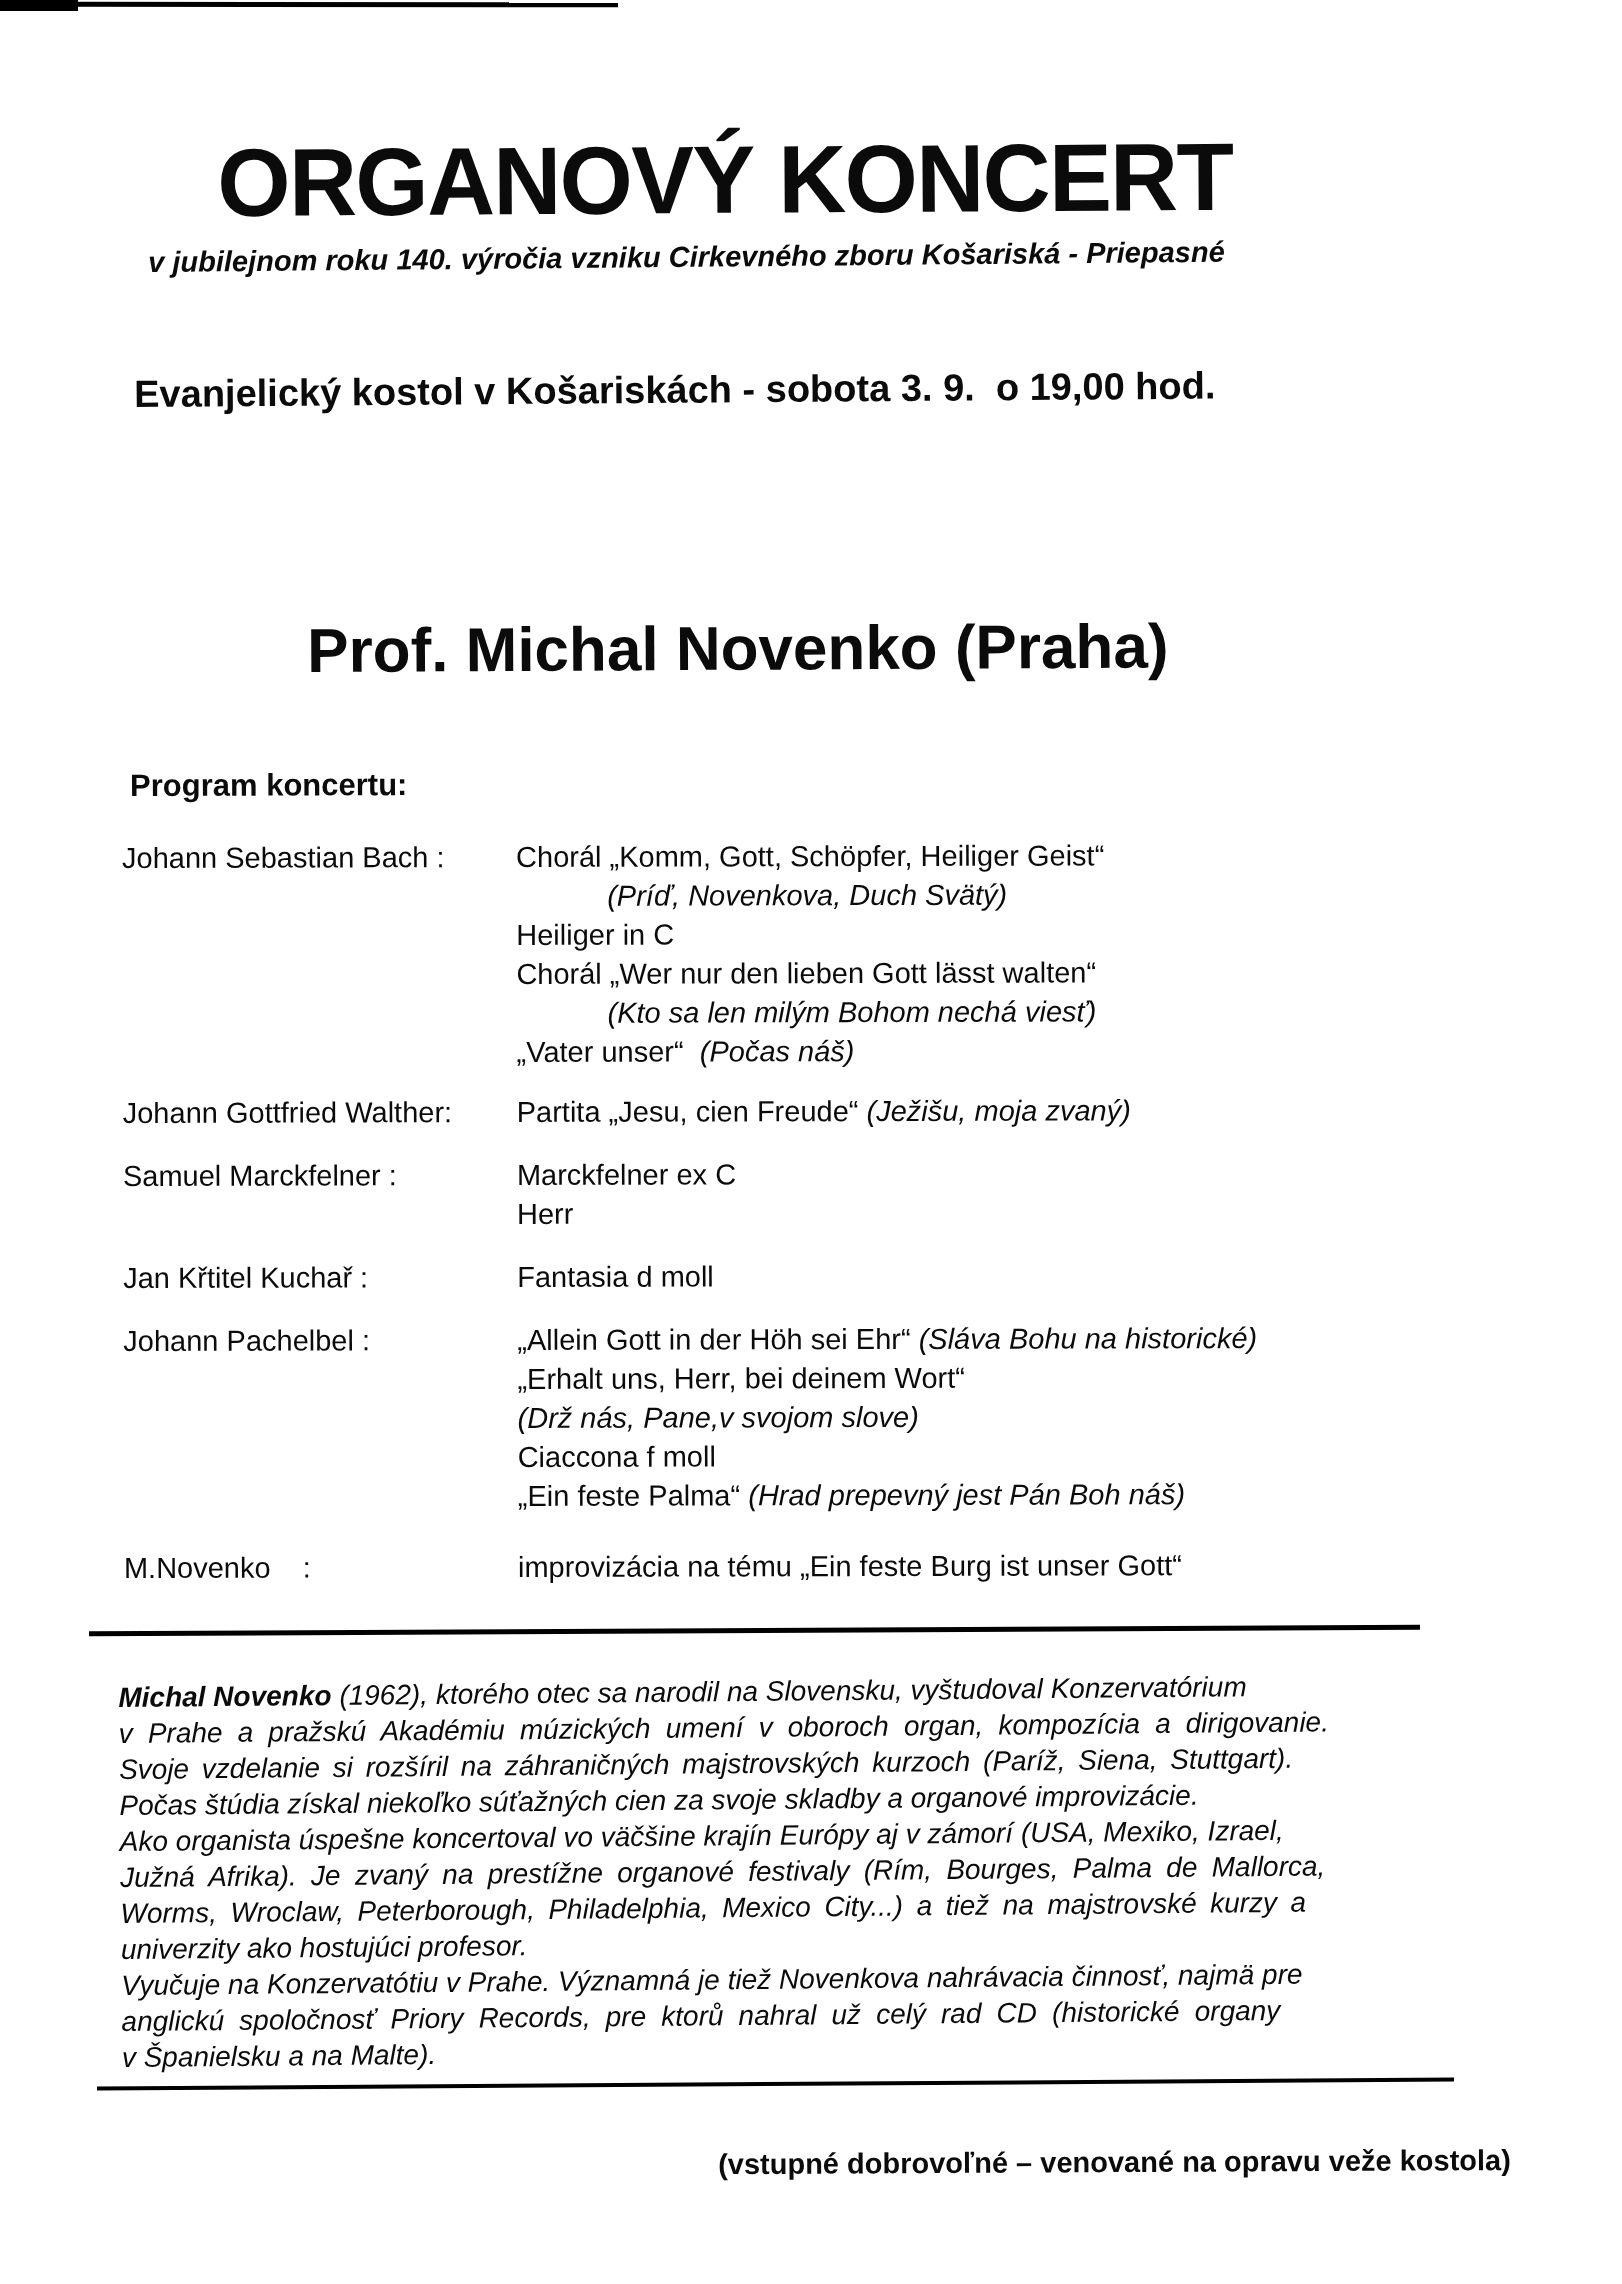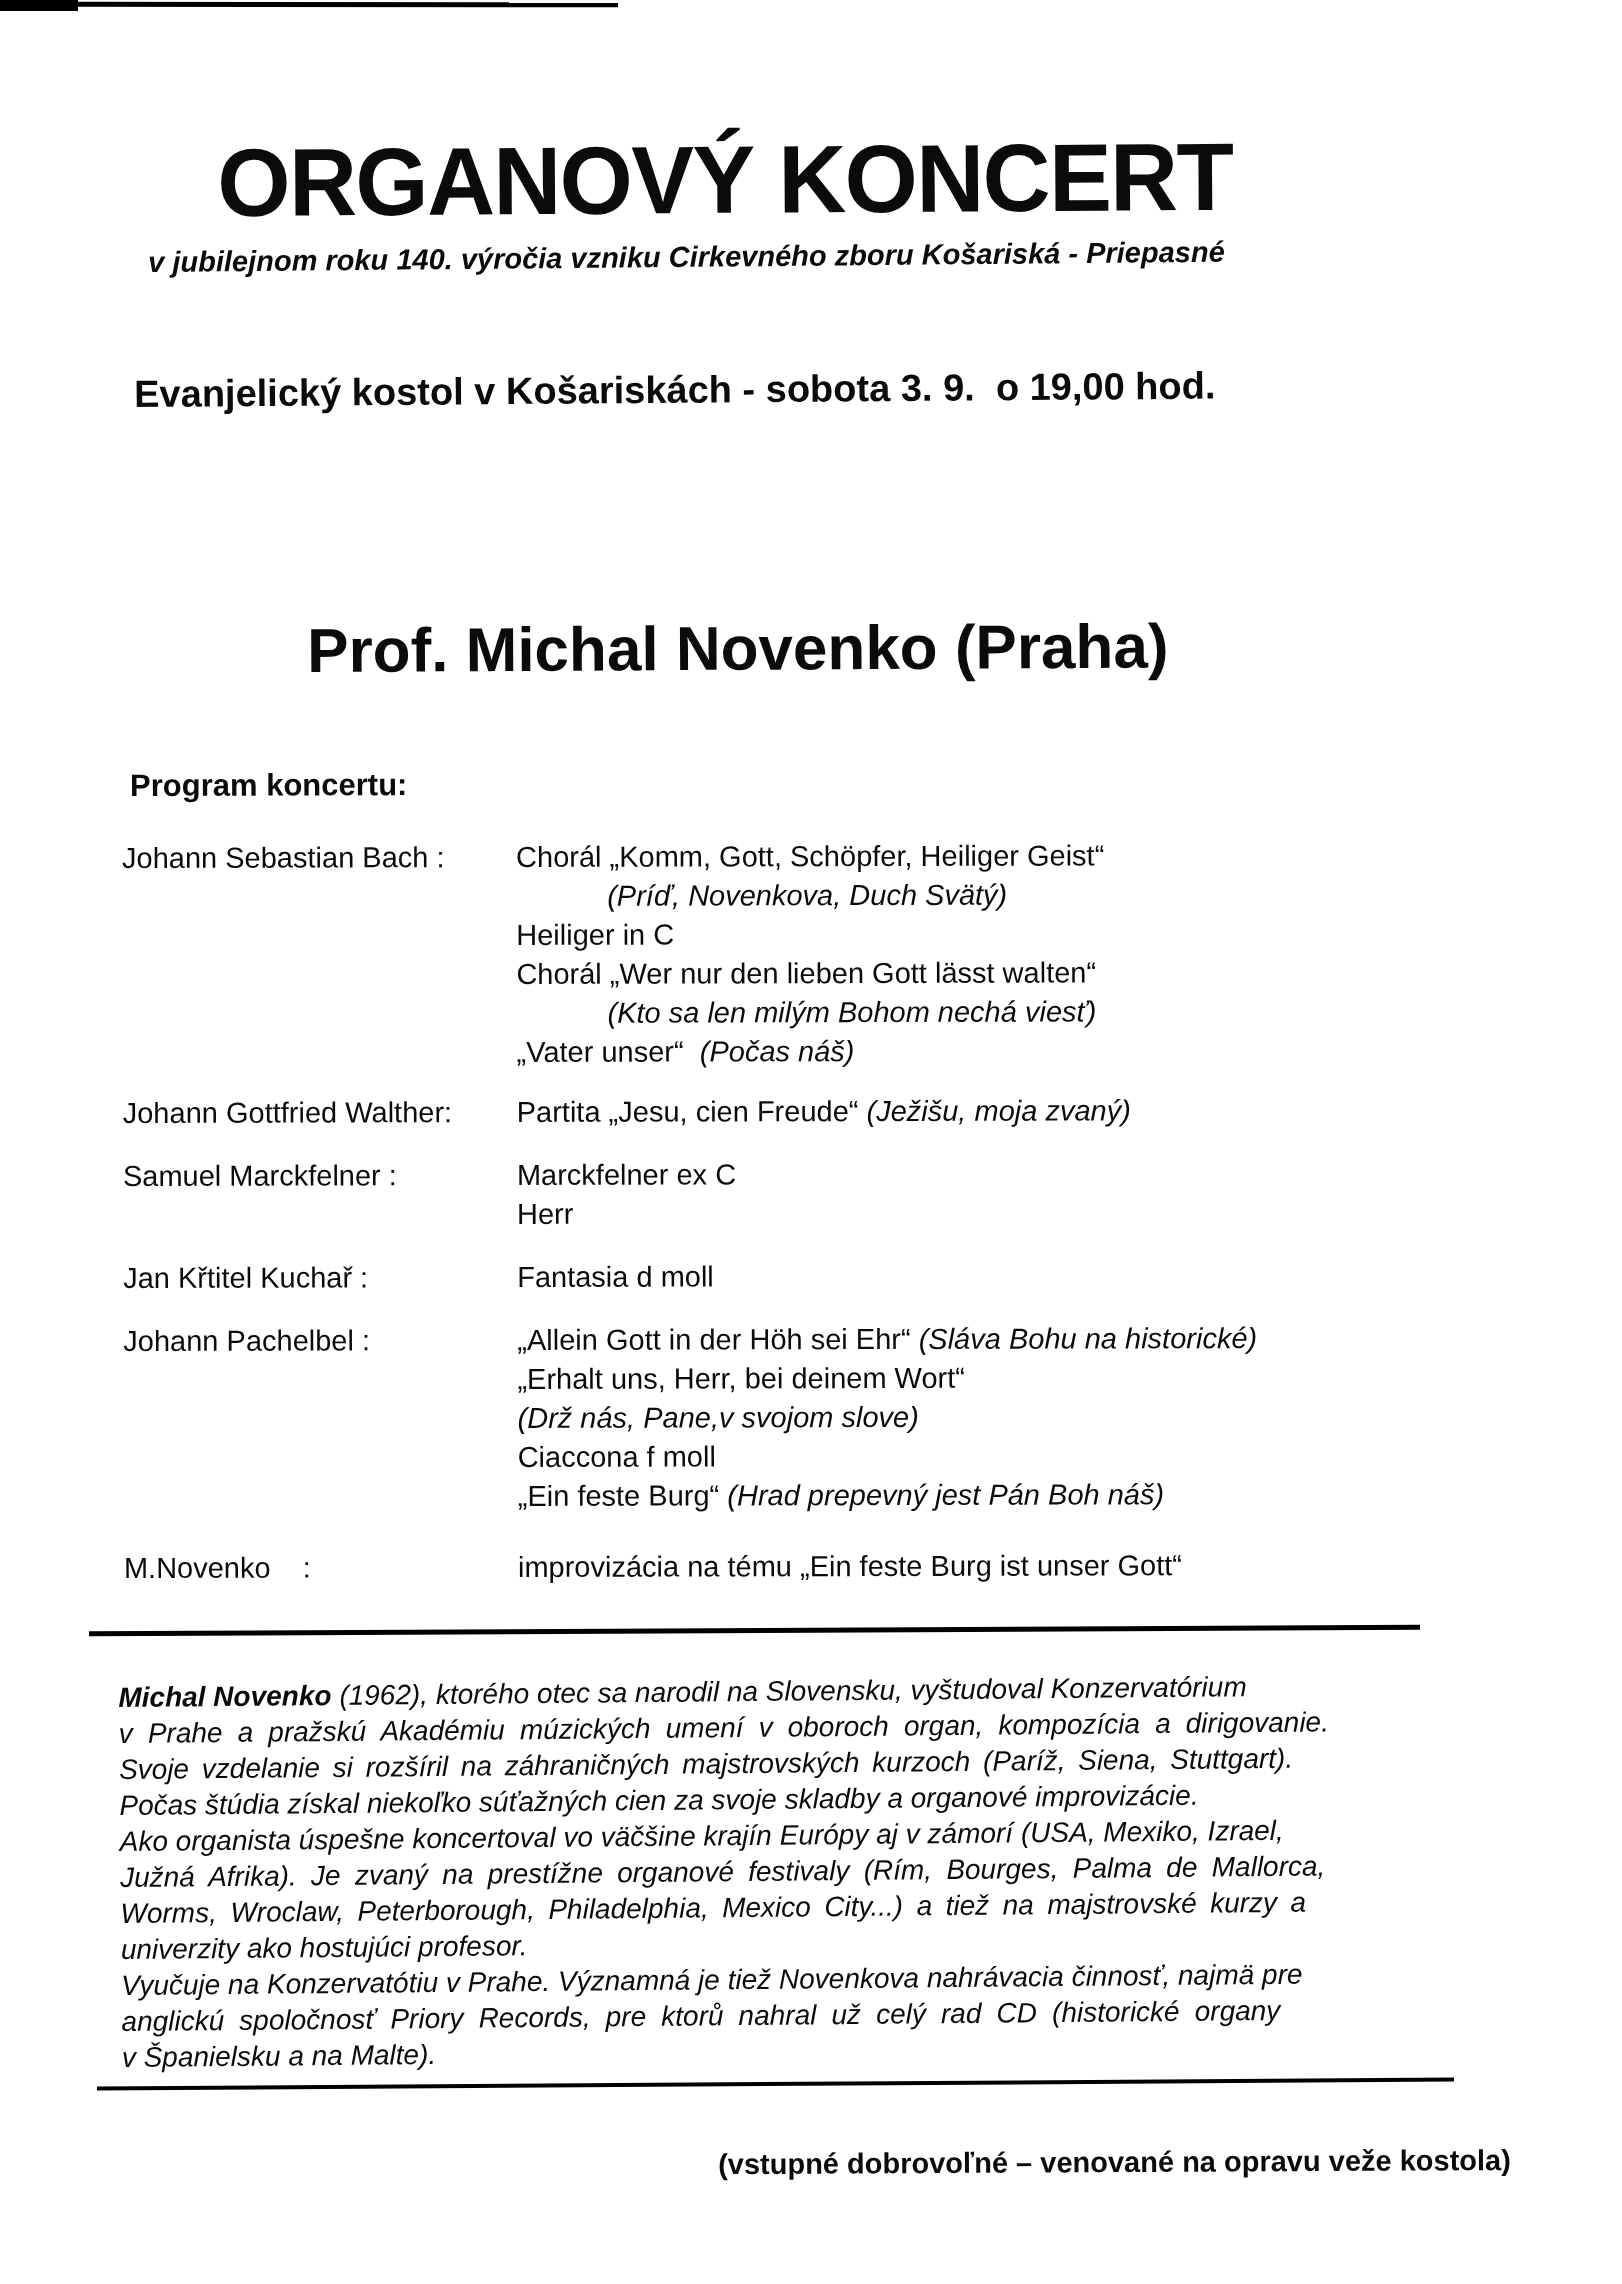--- a/index.html
+++ b/index.html
@@ -133,21 +133,21 @@
           <div class="prog-line"><span>Fantasia d moll</span></div>
         </div>
       </div>
       <div class="prog-row">
         <div class="prog-composer">Johann Pachelbel :</div>
         <div class="prog-pieces">
           <div class="prog-line"><span>„Allein Gott in der Höh sei Ehr“ </span><span class="it">(Sláva Bohu na historické)</span></div>
           <div class="prog-line"><span>„Erhalt uns, Herr, bei deinem Wort“</span></div>
           <div class="prog-line"><span class="it">(Drž nás, Pane,v svojom slove)</span></div>
           <div class="prog-line"><span>Ciaccona f moll</span></div>
-          <div class="prog-line"><span>„Ein feste Burg“ </span><span class="it">(Hrad prepevný jest Pán Boh náš)</span></div>
+          <div class="prog-line"><span>„Ein feste Palma“ </span><span class="it">(Hrad prepevný jest Pán Boh náš)</span></div>
         </div>
       </div>
       <div class="prog-row">
         <div class="prog-composer">M.Novenko&nbsp;&nbsp;&nbsp;&nbsp;:</div>
         <div class="prog-pieces">
           <div class="prog-line"><span>improvizácia na tému „Ein feste Burg ist unser Gott“</span></div>
         </div>
       </div>
     </div>
 

